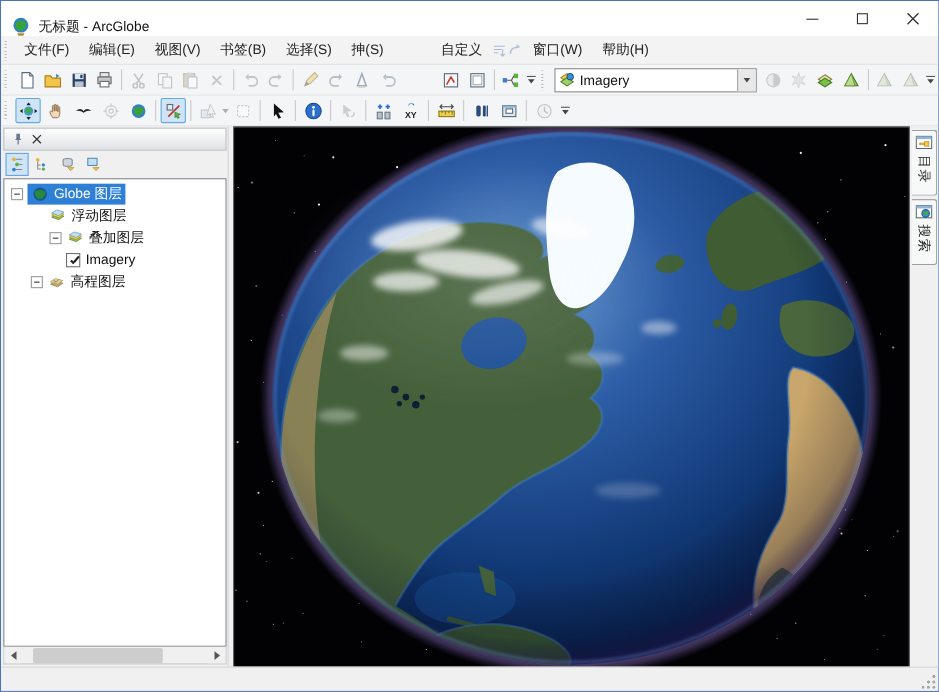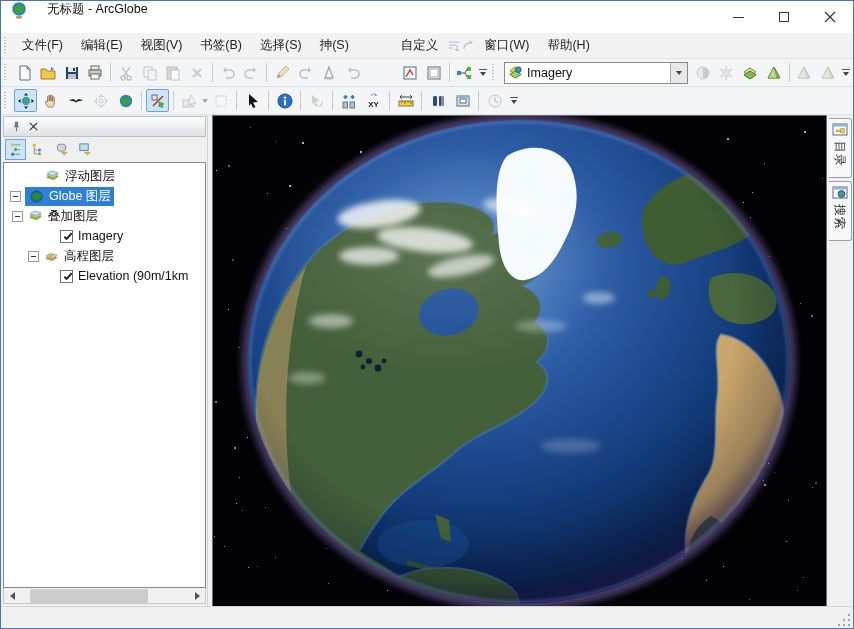--- a/index.html
+++ b/index.html
@@ -1,20 +1,20 @@
 <!DOCTYPE html>
 <html><head>
 <meta charset="utf-8">
 <style>
   html,body{margin:0;padding:0;background:#9aa0a6;font-family:"Liberation Sans",sans-serif;}
   *{box-sizing:border-box;}
   .window{position:relative;width:854px;height:629px;background:#f0f0f0;border:1px solid #4a74b8;overflow:hidden;}
 
   
-  .titlebar{position:absolute;left:0;top:0;width:100%;height:32px;background:#fff;display:flex;align-items:flex-start;padding-left:9px;gap:12px;}
+  .titlebar{position:absolute;left:0;top:0;width:100%;height:32px;background:#fff;display:flex;align-items:flex-end;padding-left:9px;}
   .titlebar .appicon{width:18px;height:18px;margin-right:7px;}
   .titlebar .title{font-size:12.5px;color:#111;}
   .wincontrols{position:absolute;right:0;top:0;height:32px;display:flex;}
   .winbtn{width:46px;height:32px;display:flex;align-items:center;justify-content:center;}
   .glyph-min{width:11px;height:1px;background:#333;display:block;}
   .glyph-max{width:10px;height:10px;border:1px solid #333;display:block;}
 
   
   .menubar{position:absolute;left:0;top:32px;width:100%;height:26px;background:#f3f3f3;display:flex;align-items:center;border-bottom:1px solid #e3e3e3;}
   .grip{width:5px;height:18px;margin:0 4px 0 3px;background:repeating-linear-gradient(to bottom,#b9b9b9 0 1px,transparent 1px 3px);background-size:2px 100%;background-repeat:repeat-y;}
@@ -641,56 +641,52 @@
               <use href="#s-listvis"></use>
             </svg>
           </span>
         <span class="toc-tool">
             <svg>
               <use href="#s-listsel"></use>
             </svg>
           </span>
       </div>
       <div class="tree">
-        <div class="trow" style="padding-left:40px">
-          <svg class="tree-ico">
-              <use href="#s-layers"></use>
-            </svg>
-          <span>浮动图层</span>
-        </div>
         <div class="trow ind0">
           <span class="expander"></span>
           <span class="sel-label">
             <svg class="tree-ico">
                 <use href="#s-globelayer"></use>
               </svg>
             <span>Globe 图层</span>
           </span>
         </div>
-        <div class="trow" style="padding-left:8px">
+        <div class="trow" style="padding-left:40px">
+          <svg class="tree-ico">
+              <use href="#s-layers"></use>
+            </svg>
+          <span>浮动图层</span>
+        </div>
+        <div class="trow" style="padding-left:41px">
           <span class="expander"></span>
           <svg class="tree-ico">
               <use href="#s-layers"></use>
             </svg>
           <span>叠加图层</span>
         </div>
         <div class="trow ind2">
           <span class="cbx"></span>
           <span>Imagery</span>
         </div>
         <div class="trow" style="padding-left:24px">
           <span class="expander"></span>
           <svg class="tree-ico">
               <use href="#s-elevlayers"></use>
             </svg>
           <span>高程图层</span>
-        </div>
-        <div class="trow ind2">
-          <span class="cbx"></span>
-          <span>Elevation (90m/1km</span>
         </div>
       </div>
       <div class="hscroll">
         <span class="harrow">
             <span class="tri-l"></span>
           </span>
         <span class="htrack">
             <span class="hthumb"></span>
           </span>
         <span class="harrow">

